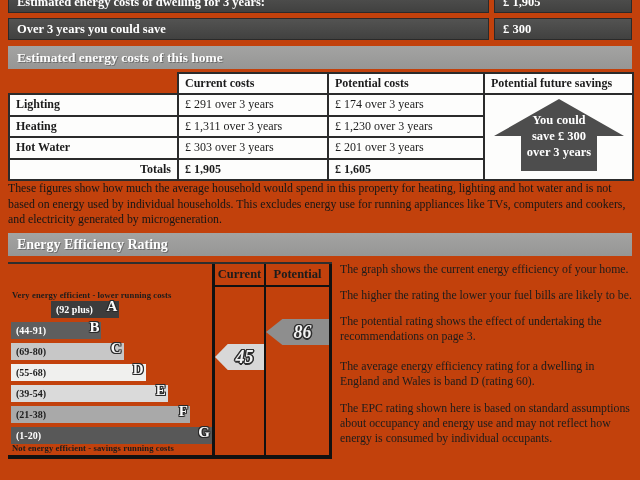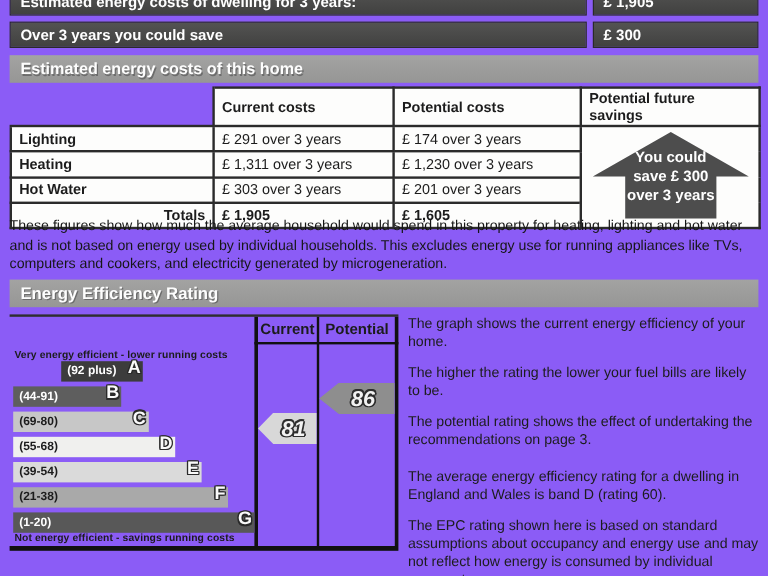--- a/index.html
+++ b/index.html
@@ -1,19 +1,19 @@
 <!DOCTYPE html>
 <html><head>
 <meta charset="utf-8">
 <style>
   html,body{margin:0;padding:0;}
   #page{
     position:relative; width:640px; height:480px; overflow:hidden;
-    background:#8b5cf6; color:#1c1c1c;
-    font-family:Liberation Sans, sans-serif;
+    background:#c2410c; color:#1c1c1c;
+    font-family:Liberation Serif, serif;
   }
   
   .sum-row{position:absolute; left:8px; width:624px; height:22px; display:flex;}
   .sum-cell{
     background:linear-gradient(180deg,#535352,#414140);
     color:#fff; font-weight:bold; font-size:12.5px;
     display:flex; align-items:center; padding-left:8px;
     border:1px solid #2a2a2a;
   }
   .sum-label{flex:1;}
@@ -194,21 +194,21 @@
           <span>(21-38)</span>
           <span class="band-letter">F</span>
         </div>
         <div class="band" style="width: 100%; background: rgb(88, 88, 88); color: rgb(255, 255, 255);">
           <span>(1-20)</span>
           <span class="band-letter">G</span>
         </div>
       </div>
     <div class="chart-caption" id="caption-bottom">Not energy efficient - savings running costs</div>
     <div class="rating-arrow" id="current-arrow" style="background: rgb(216, 216, 216);">
-      <span class="arrow-num">81</span>
+      <span class="arrow-num">45</span>
     </div>
     <div class="rating-arrow" id="potential-arrow" style="background: rgb(142, 142, 142);">
       <span class="arrow-num">86</span>
     </div>
   </div>
 
   <div id="eer-notes">
     <p>The graph shows the current energy efficiency of your home.</p>
     <p>The higher the rating the lower your fuel bills are likely to be.</p>
     <p class="biggap">The potential rating shows the effect of undertaking the recommendations on page 3.</p>

